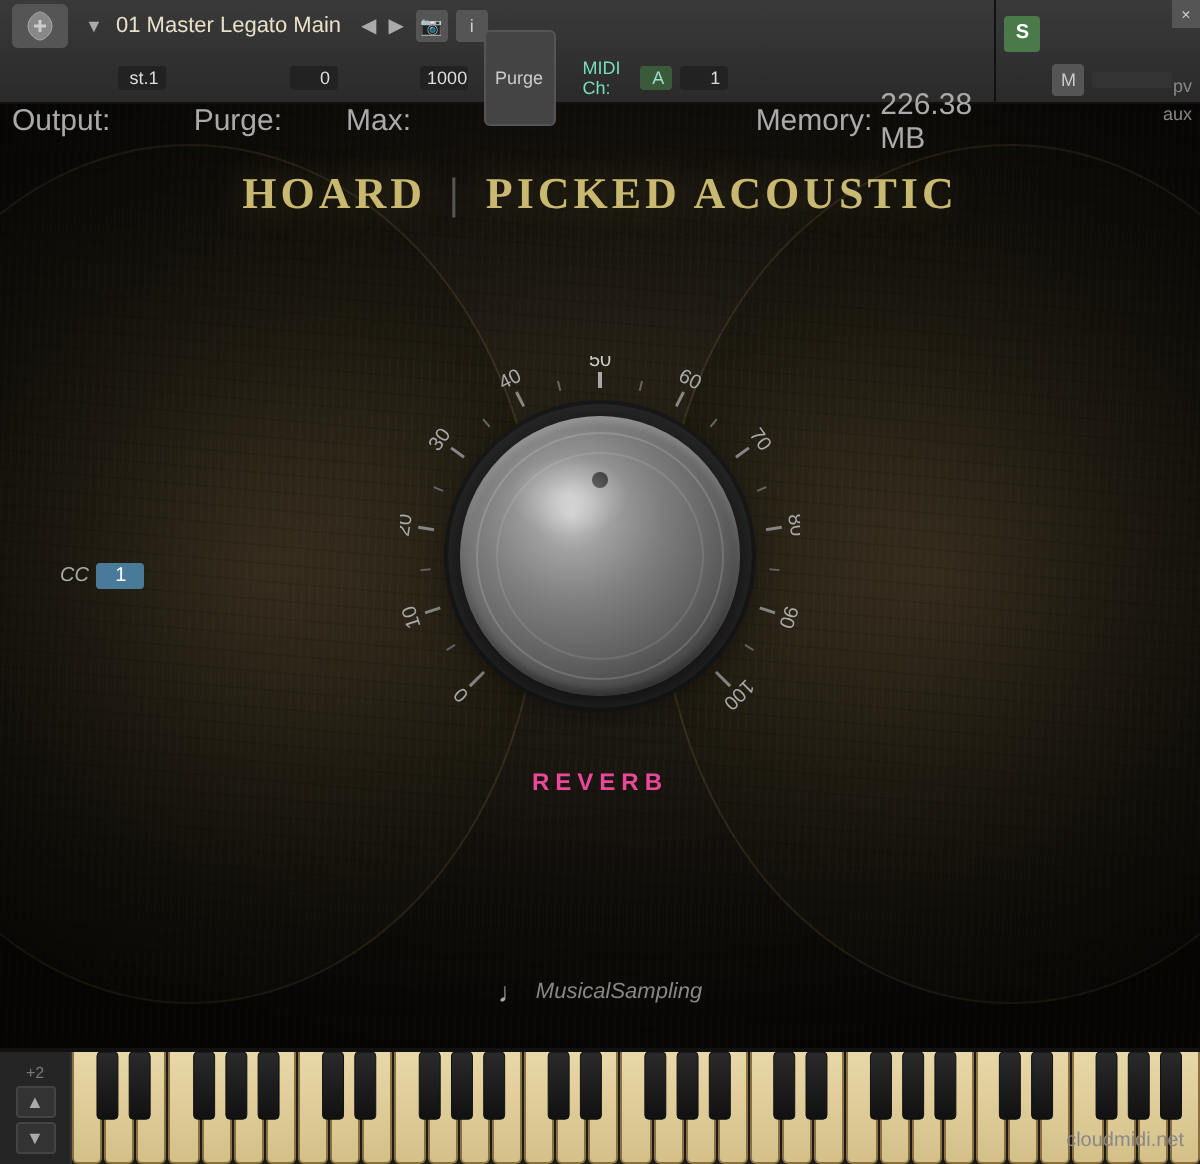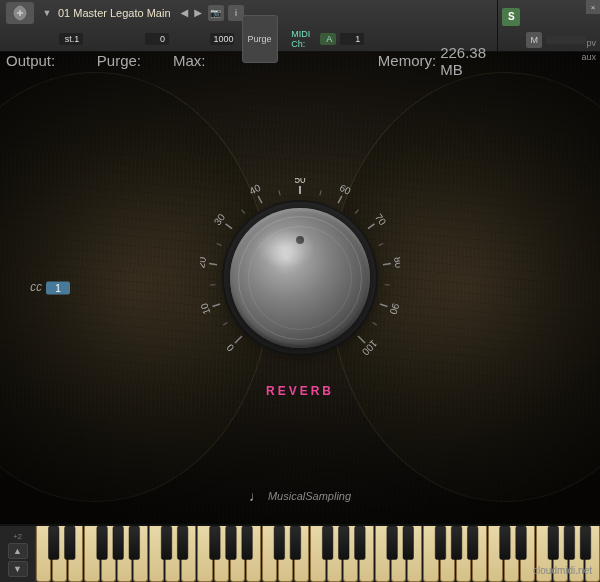--- a/index.html
+++ b/index.html
@@ -310,21 +310,20 @@
       top: 50%;
       transform: translateY(-50%);
       display: flex;
       align-items: center;
       gap: 4px;
     }
     .cc-label {
       color: #aaa;
       font-size: 10px;
       font-style: italic;
-      font-family: Liberation Mono, monospace;
     }
     .cc-value {
       background: #4a7a9a;
       color: #fff;
       font-size: 10px;
       padding: 1px 6px;
       border-radius: 2px;
       min-width: 24px;
       text-align: center;
     }
@@ -572,20 +571,25 @@
 
 <div class="instrument-area">
 
   <div class="guitar-bg"></div>
   <div class="guitar-left"></div>
   <div class="guitar-right"></div>
   <div class="texture-overlay"></div>
 
   <div style="position:absolute;inset:0;background:radial-gradient(ellipse 70% 60% at 50% 45%, transparent 30%, rgba(0,0,0,0.6) 100%);pointer-events:none;"></div>
 
+  <div class="instrument-title">
+    <span>HOARD</span>
+    <span class="title-pipe">|</span>
+    <span>PICKED ACOUSTIC</span>
+  </div>
 
   <div class="cc-box">
     <span class="cc-label">CC</span>
     <span class="cc-value">1</span>
   </div>
 
   <div class="knob-container">
     <div class="knob-ring">
 
       <svg width="200" height="200" style="position:absolute;inset:0;">

